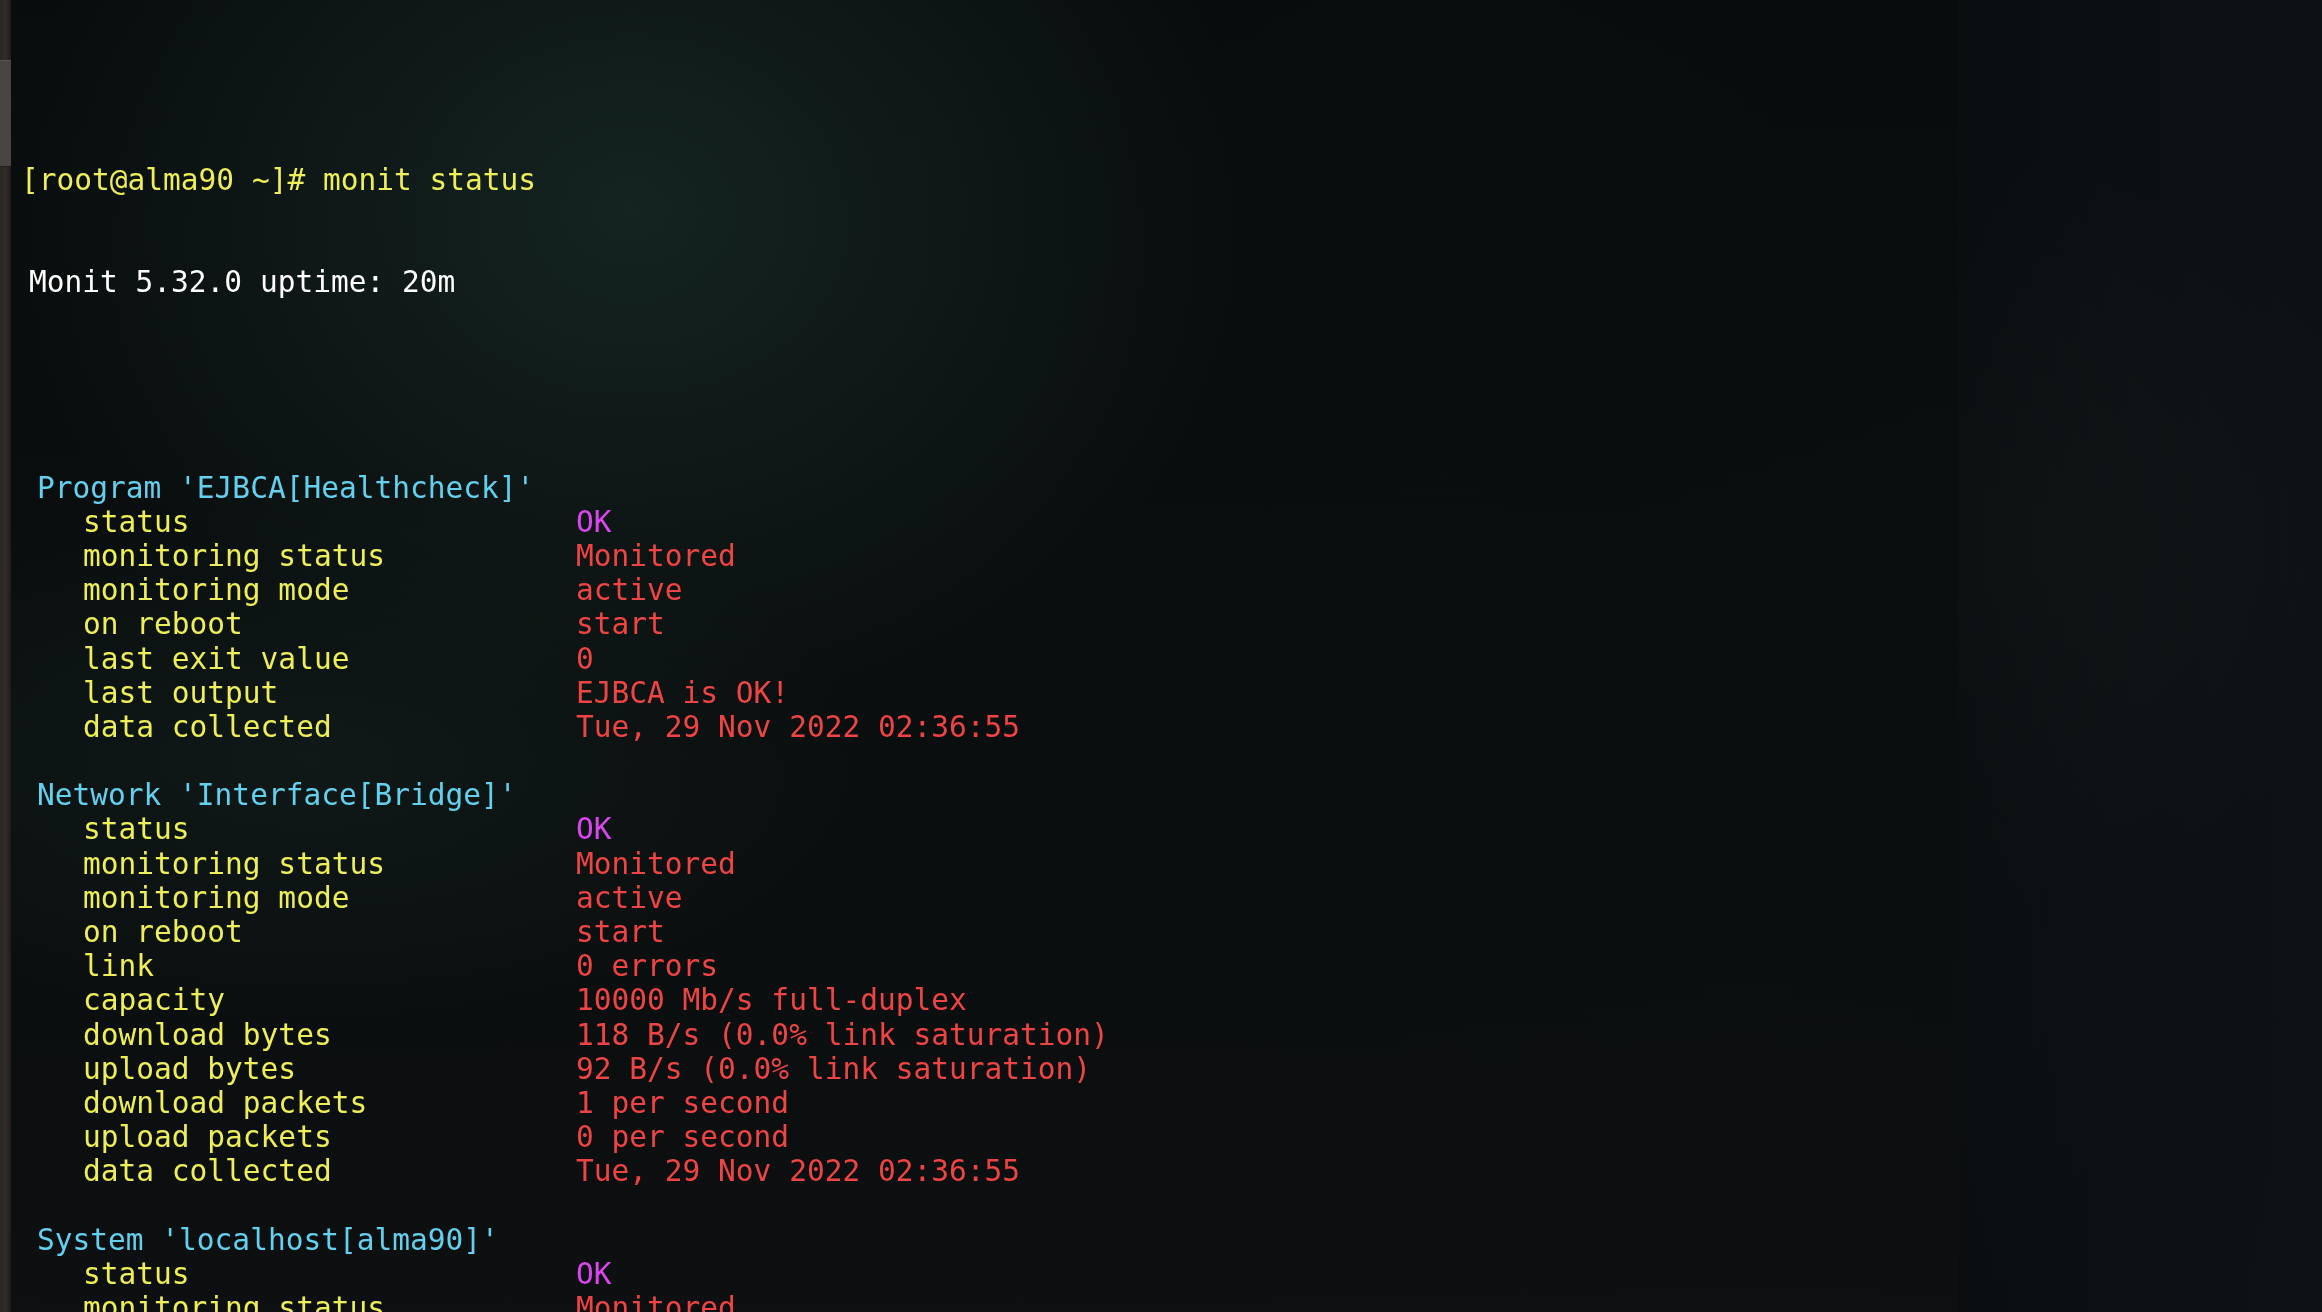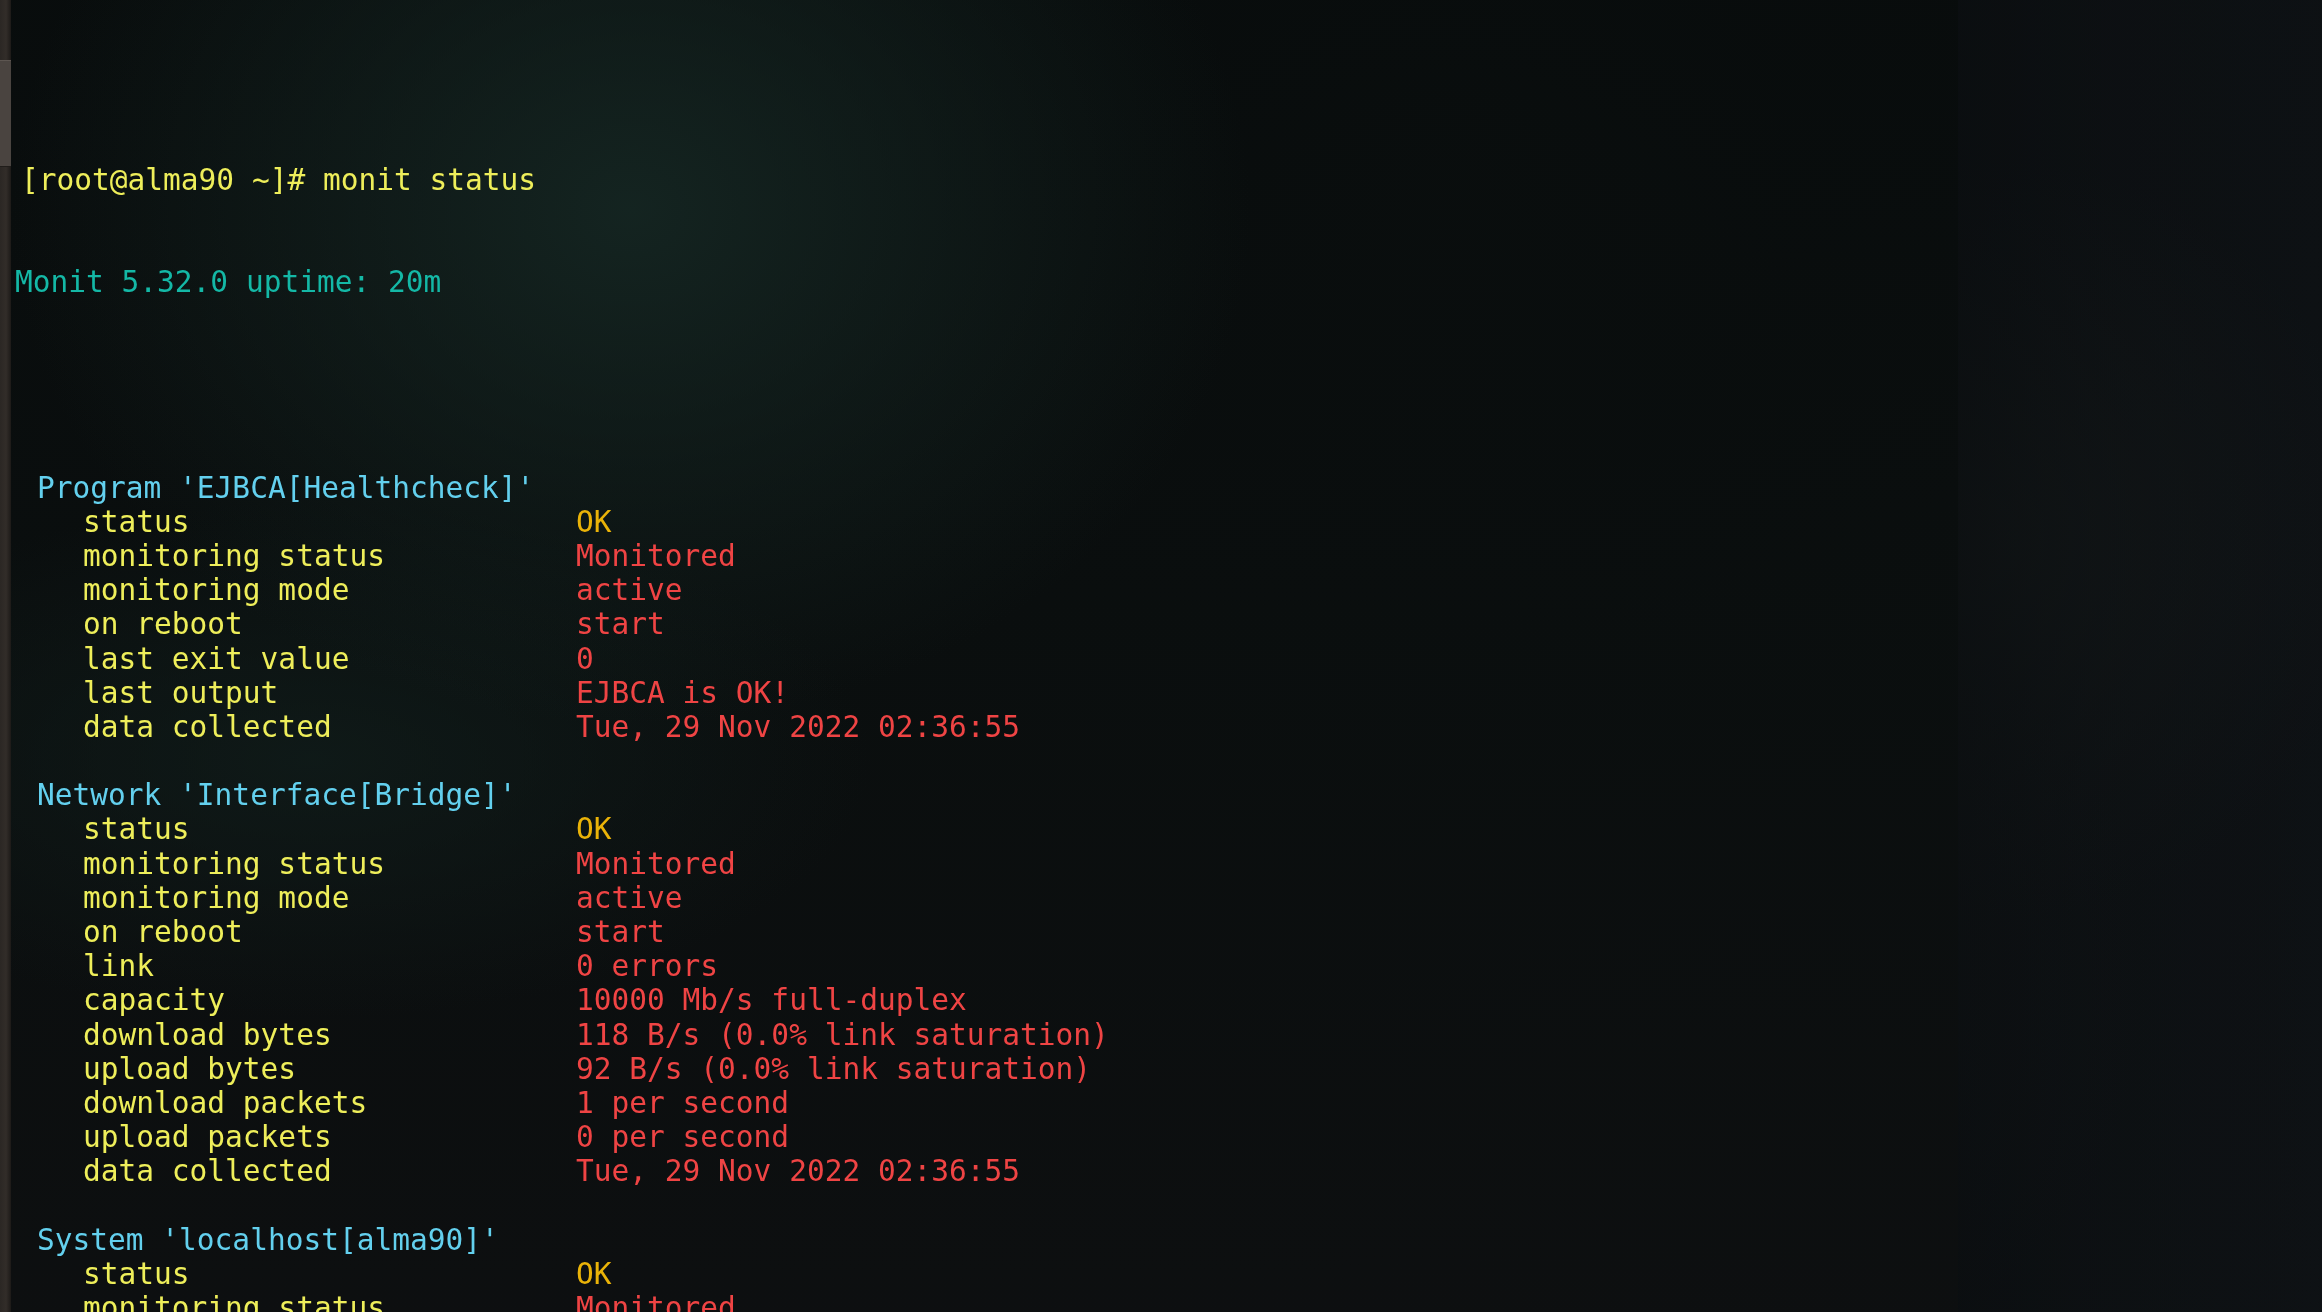--- a/index.html
+++ b/index.html
@@ -92,43 +92,43 @@
     display: inline-block;
     width: 565px;
     padding-left: 72px;
     box-sizing: border-box;
     color: #eeee5a;
   }
   .kv-val {
     display: inline-block;
     color: #ef4444;
   }
-  .kv-val.status-ok { color: #eab308; }
+  .kv-val.status-ok { color: #d946ef; }
 
   .section-head {
     display: block;
     height: 34.2px;
     padding-left: 26px;
     color: #63d0ee;
     white-space: pre;
   }
 
   .prompt-line {
     display: block;
     height: 34.2px;
     padding-left: 10px;
     color: #eeee5a;
     white-space: pre;
   }
 
   .banner-line {
     display: block;
     height: 34.2px;
-    padding-left: 4px;
-    color: #14b8a6;
+    padding-left: 18px;
+    color: #ffffff;
     white-space: pre;
   }
 
   #content-flow { padding-top: 2px; }
 </style>
 </head>
 <body>
 
 <div id="desktop-backdrop"></div>
 <div id="terminal-pane"></div>

